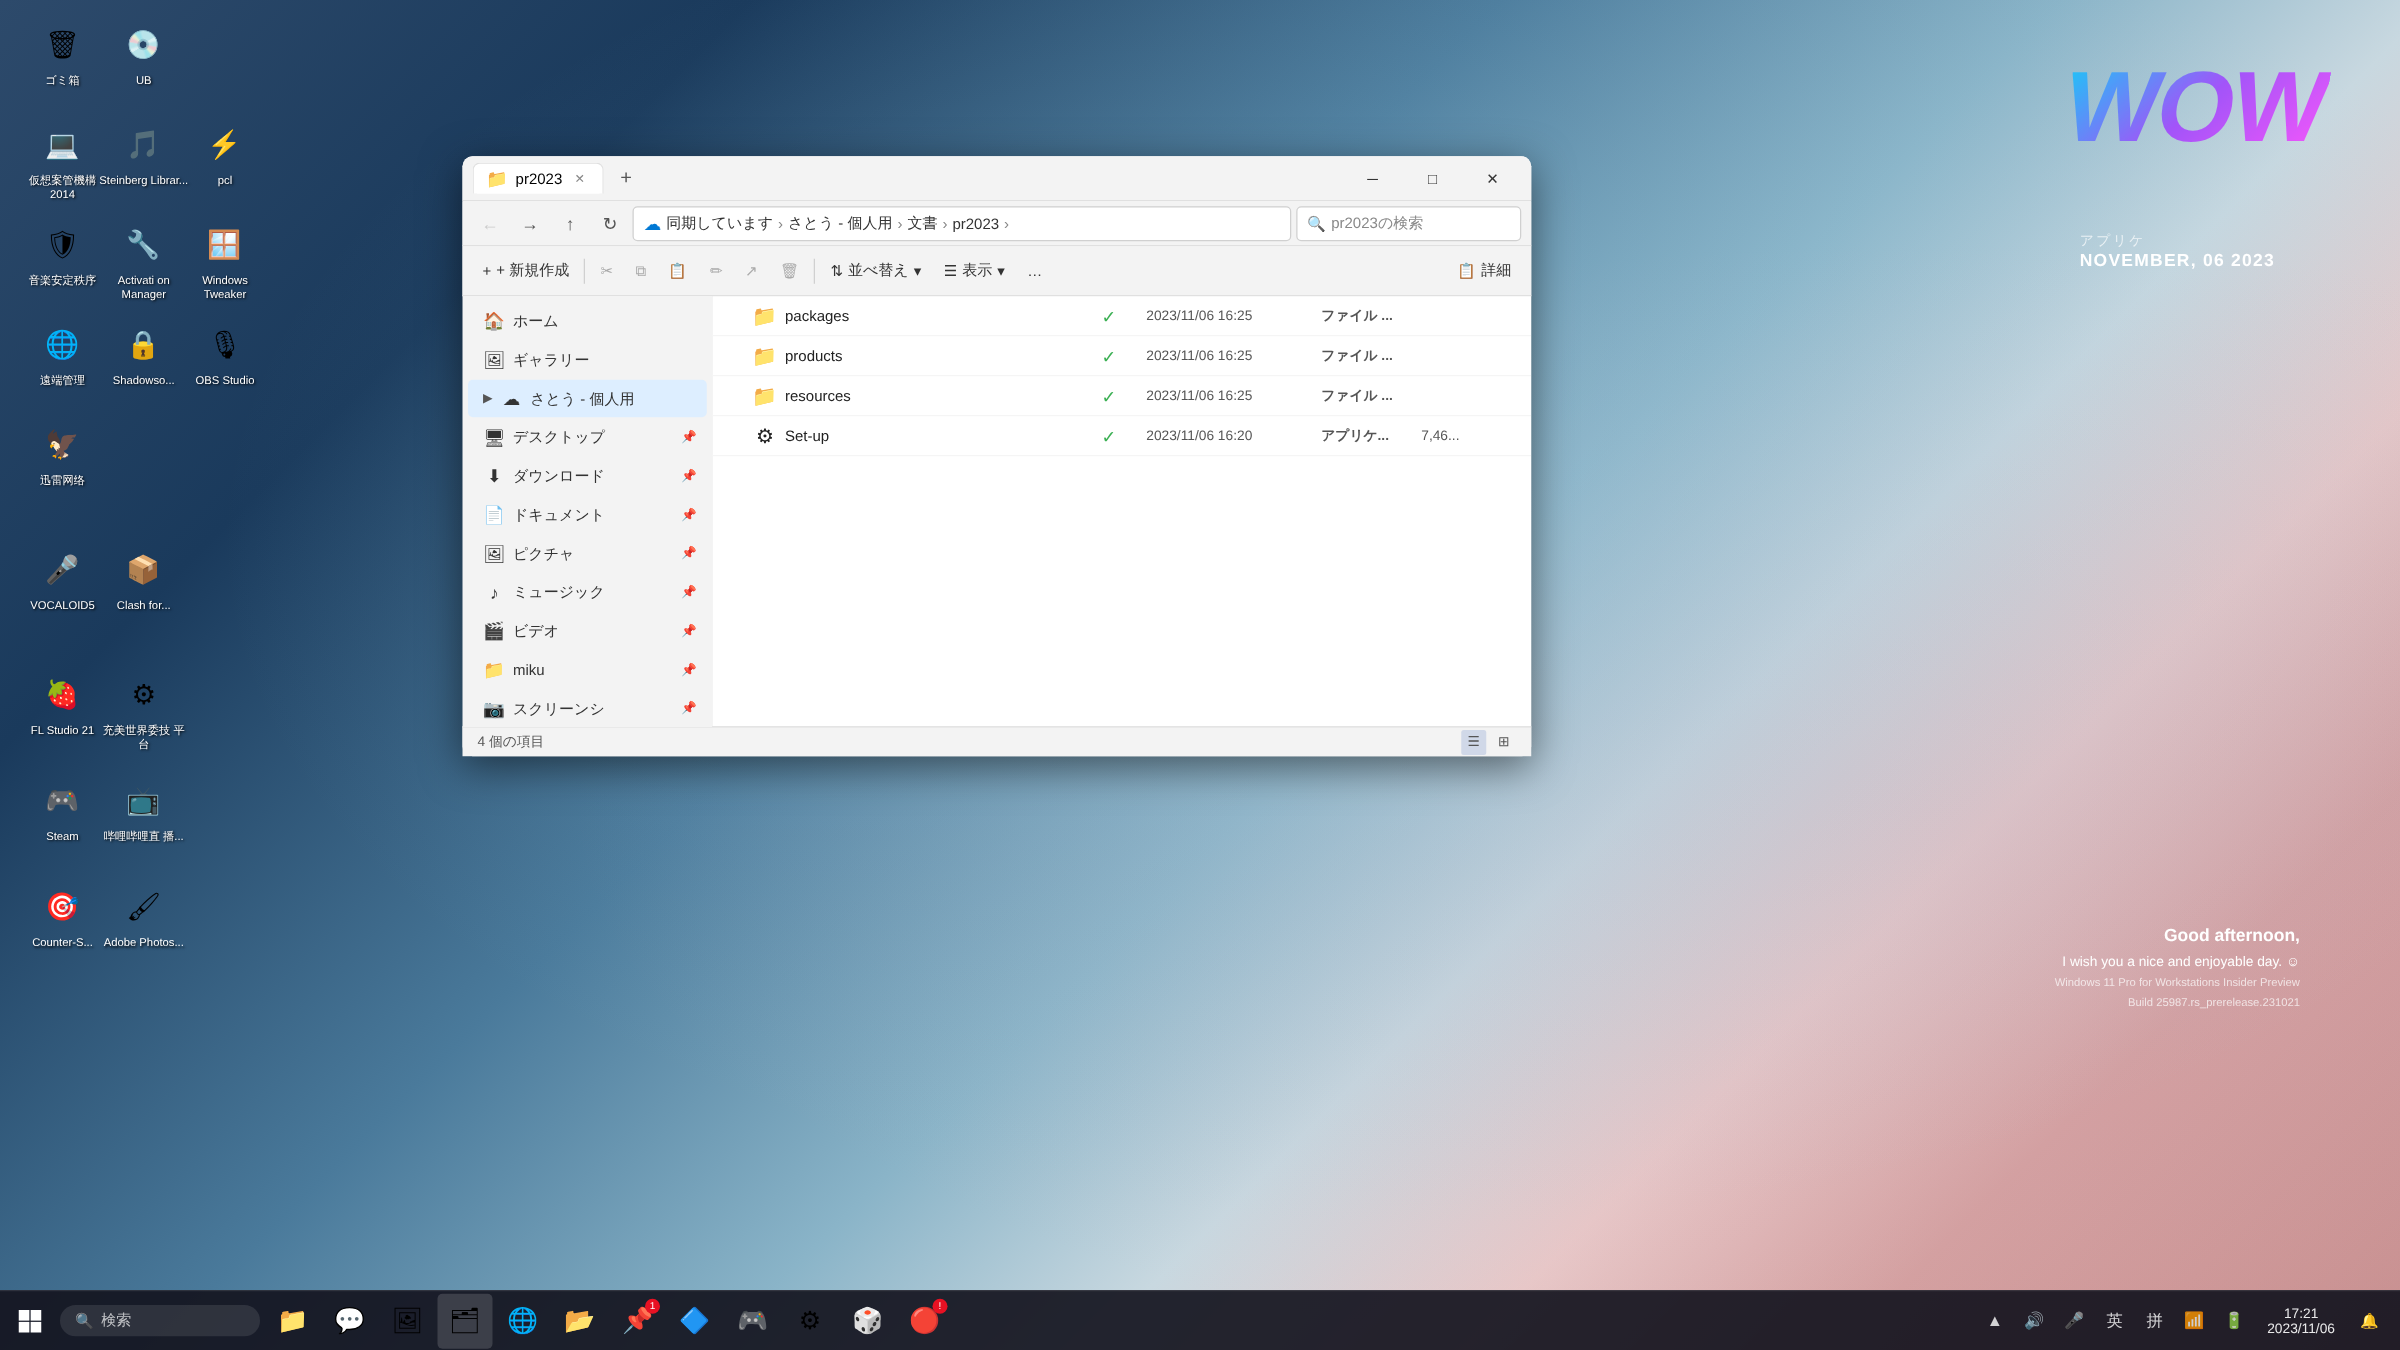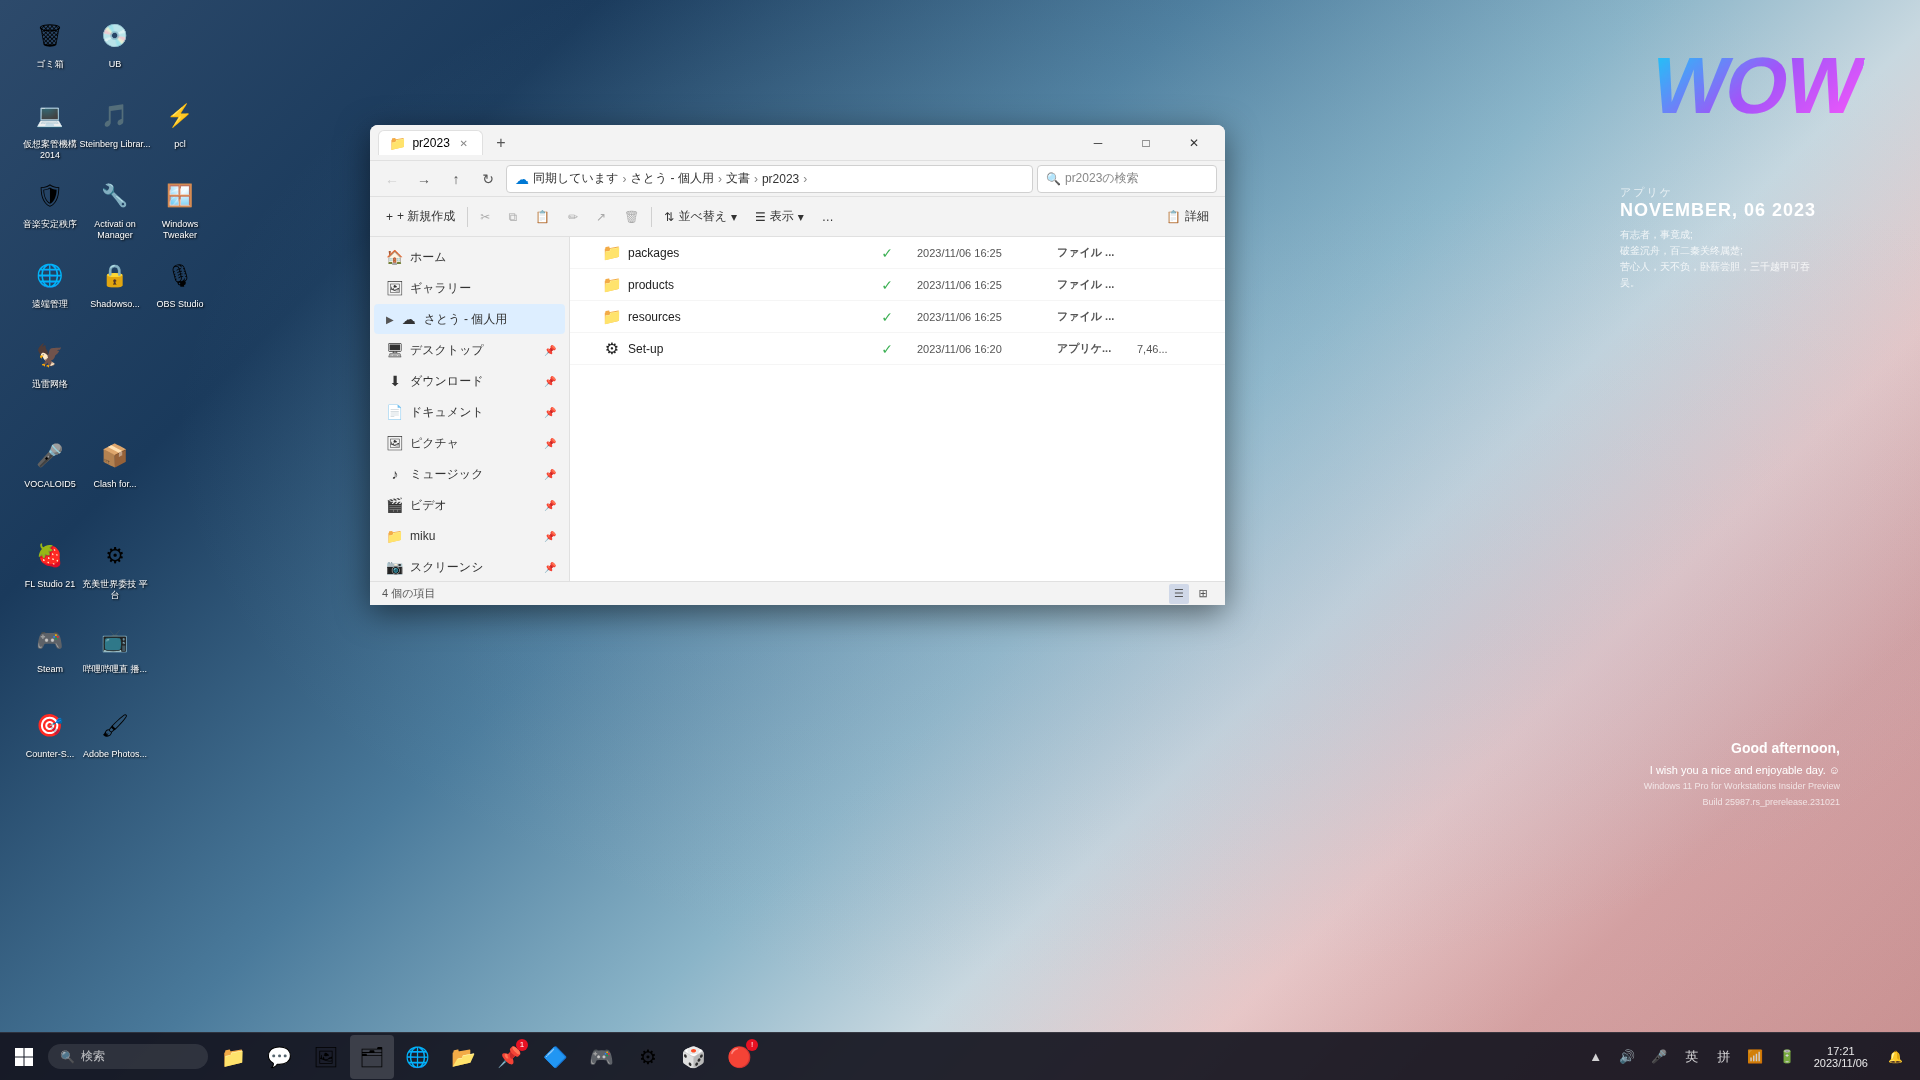--- a/index.html
+++ b/index.html
@@ -54,21 +54,21 @@
       right: 100px;
       color: #fff;
       text-align: left;
     }
     .datetime-widget .date-label {
       font-size: 11px;
       opacity: 0.7;
       letter-spacing: 2px;
     }
     .datetime-widget .month-year {
-      font-size: 18px;
+      font-size: 14px;
       font-weight: bold;
       letter-spacing: 1px;
     }
     .datetime-widget .poem-text {
       font-size: 10px;
       opacity: 0.8;
       line-height: 1.6;
       margin-top: 6px;
       max-width: 200px;
     }
@@ -488,25 +488,20 @@
 <body>
 
 <div class="desktop">
   <div class="desktop-overlay"></div>
 
   <div class="wow-text">WOW</div>
 
   <div class="datetime-widget">
     <div class="date-label">アプリケ</div>
     <div class="month-year">NOVEMBER, 06 2023</div>
-    <div class="poem-text">
-      <div>有志者，事竟成;</div>
-      <div>破釜沉舟，百二秦关终属楚;</div>
-      <div>苦心人，天不负，卧薪尝胆，三千越甲可吞吴。</div>
-    </div>
   </div>
 
   <div class="greeting-widget">
     <div class="greeting-main">Good afternoon,</div>
     <div>I wish you a nice and enjoyable day. ☺</div>
     <div class="build-info">Windows 11 Pro for Workstations Insider Preview</div>
     <div class="build-info">Build 25987.rs_prerelease.231021</div>
   </div>
 
   <div class="desktop-icons">

